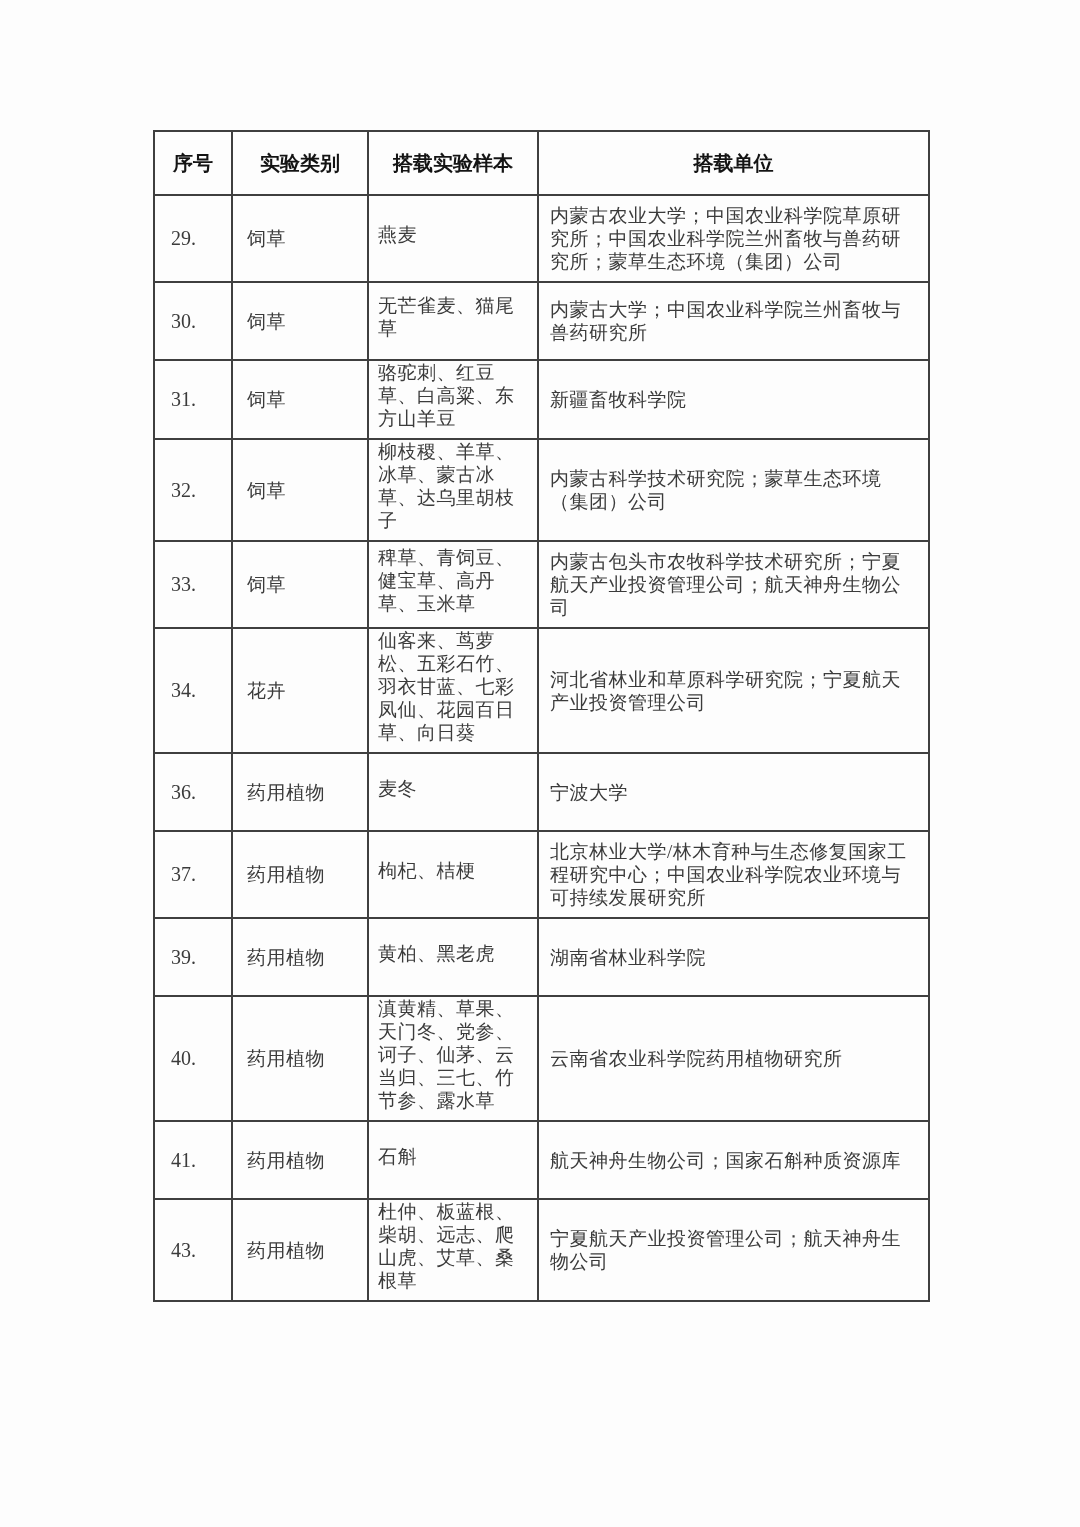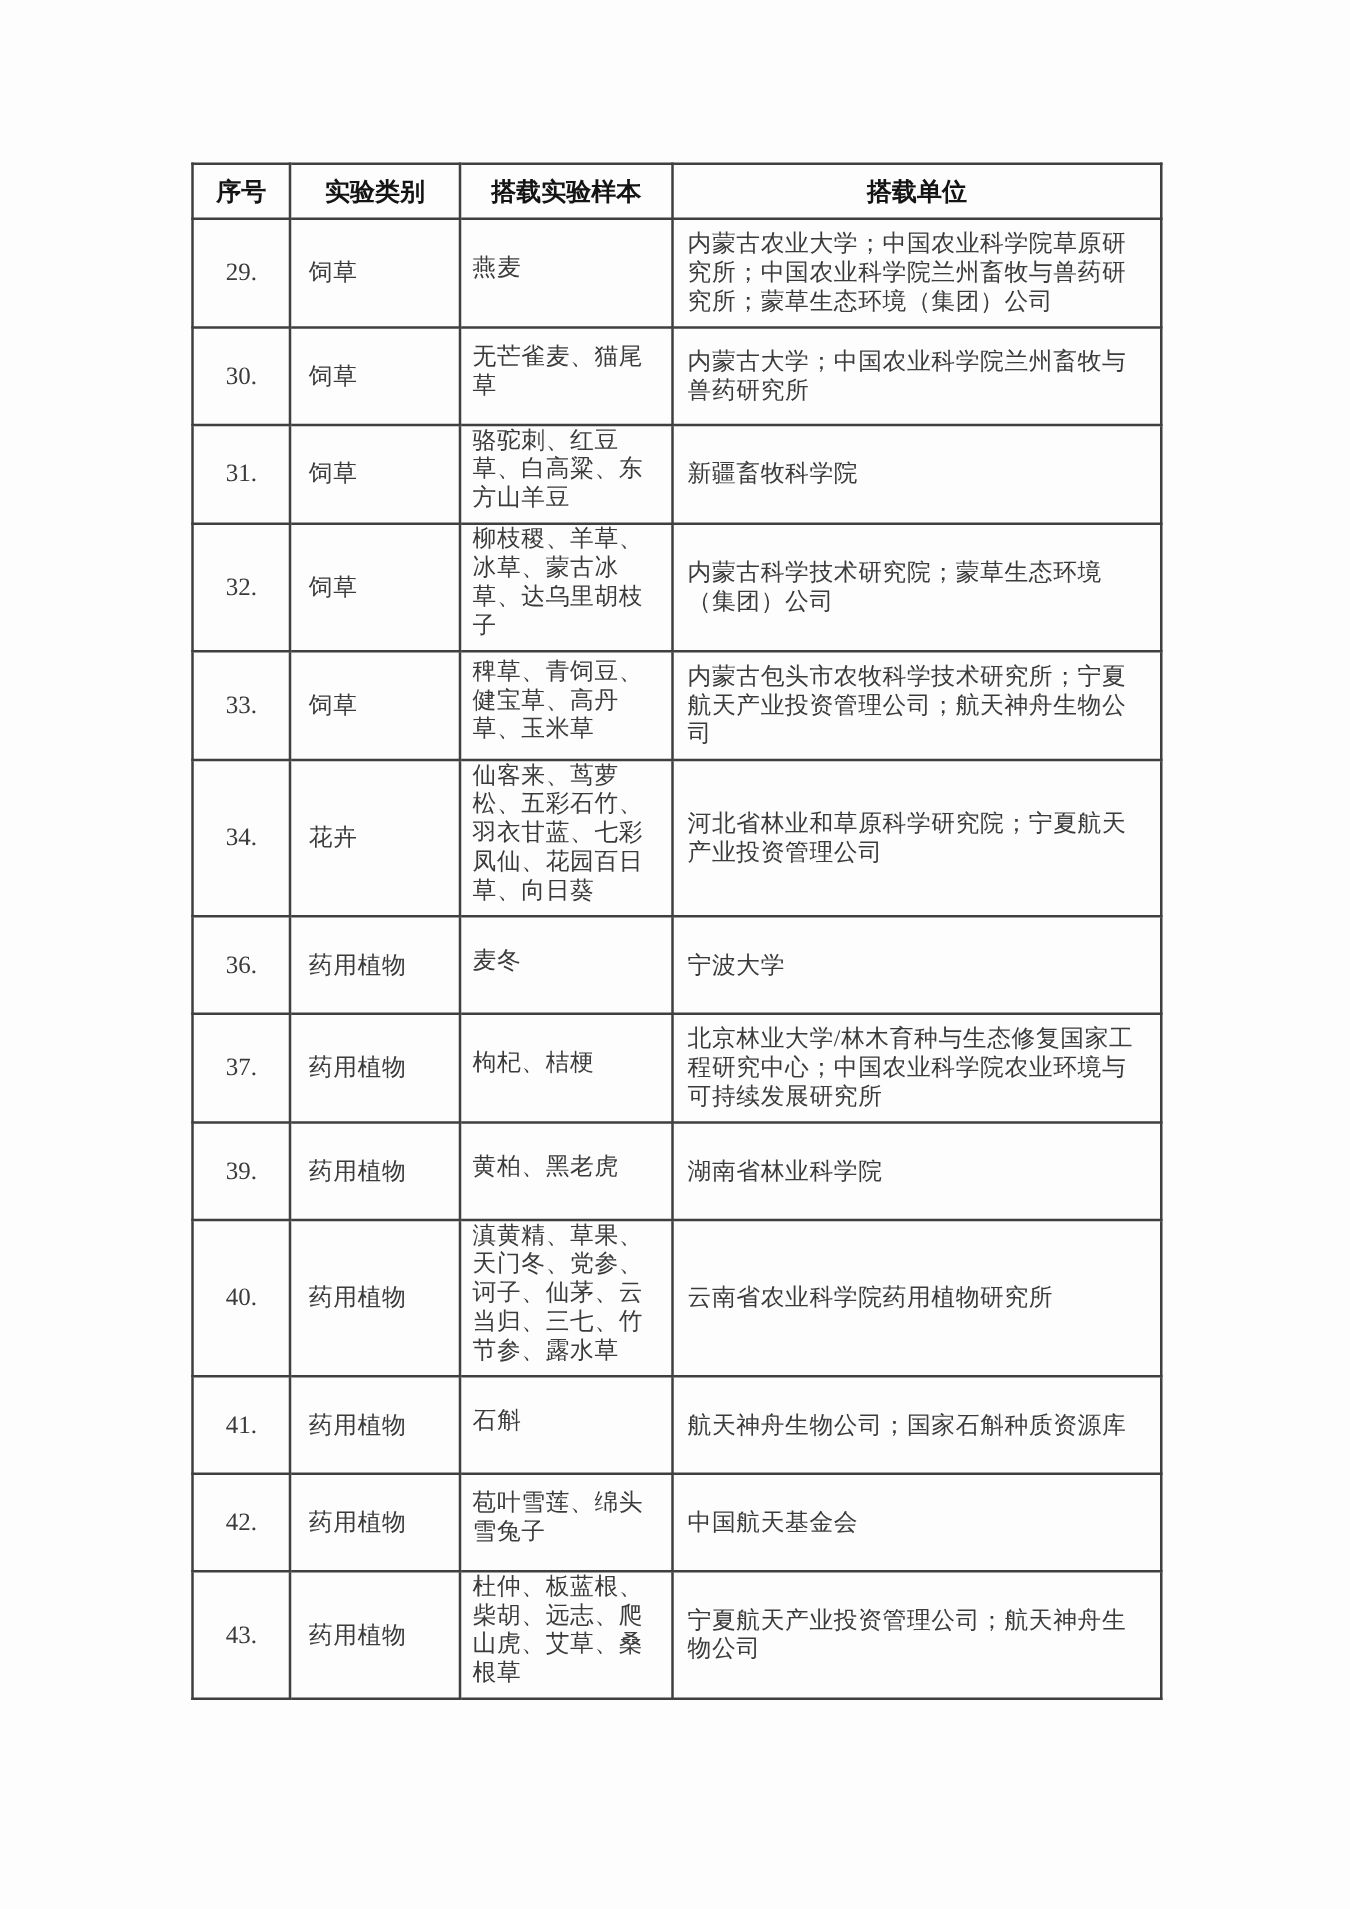--- a/index.html
+++ b/index.html
@@ -30,30 +30,30 @@
     word-break: break-all;
     overflow-wrap: break-word;
   }
   th {
     font-family: "Liberation Sans", "DejaVu Sans", sans-serif;
     font-weight: 700;
     font-size: 20px;
     color: #141414;
     height: 38px;
     text-align: center;
-    padding: 2px 4px;
+    padding: 12px 4px;
   }
   td {
     font-size: 19px;
     line-height: 23px;
     height: 60px;
     padding: 8px 22px;
     letter-spacing: 0.5px;
   }
-  td.c-no   { text-align: center; padding: 8px 16px; font-size: 20px; letter-spacing: 0; }
+  td.c-no   { text-align: left; padding: 8px 16px; font-size: 20px; letter-spacing: 0; }
   td.c-cat  { padding-left: 14px; }
   td.c-samp { padding: 0 4px 8px 9px; }
   td.c-unit { padding: 8px 8px 8px 11px; }
 </style>
 </head>
 <body>
 
 <div class="page">
   <table class="payload-table">
     <colgroup>
@@ -131,26 +131,20 @@
     <td class="c-samp">滇黄精、草果、天门冬、党参、诃子、仙茅、云当归、三七、竹节参、露水草</td>
     <td class="c-unit">云南省农业科学院药用植物研究所</td>
   </tr>
         <tr>
     <td class="c-no">41.</td>
     <td class="c-cat">药用植物</td>
     <td class="c-samp">石斛</td>
     <td class="c-unit">航天神舟生物公司；国家石斛种质资源库</td>
   </tr>
         <tr>
-    <td class="c-no">42.</td>
-    <td class="c-cat">药用植物</td>
-    <td class="c-samp">苞叶雪莲、绵头雪兔子</td>
-    <td class="c-unit">中国航天基金会</td>
-  </tr>
-        <tr>
     <td class="c-no">43.</td>
     <td class="c-cat">药用植物</td>
     <td class="c-samp">杜仲、板蓝根、柴胡、远志、爬山虎、艾草、桑根草</td>
     <td class="c-unit">宁夏航天产业投资管理公司；航天神舟生物公司</td>
   </tr>
       </tbody>
   </table>
 </div>
 
 </body></html>

